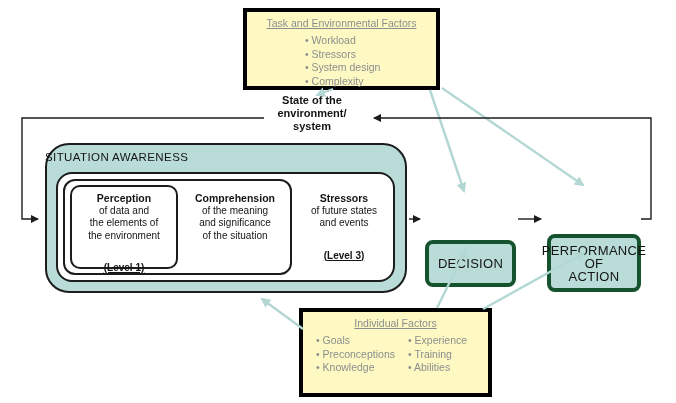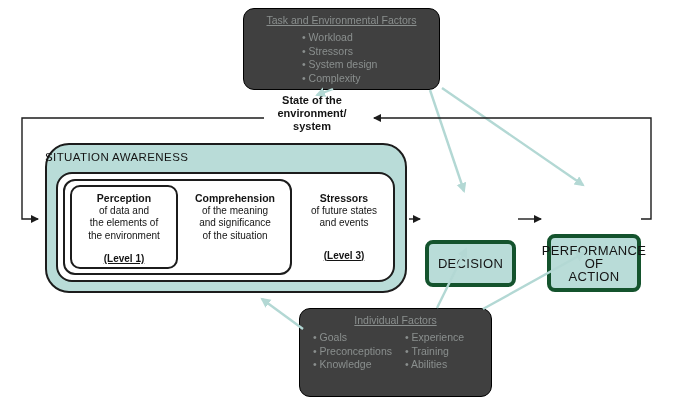--- a/index.html
+++ b/index.html
@@ -2,22 +2,22 @@
 <html><head>
 <meta charset="utf-8">
 <style>
   html,body { margin:0; padding:0; background:#fff; }
   .canvas {
     position:relative; width:676px; height:403px; background:#ffffff;
     font-family:"Liberation Sans", sans-serif; overflow:hidden;
   }
   
   .factor-box {
-    position:absolute; background:#404040; border:1px solid #000000;
-    border-radius:11px; box-sizing:border-box;
+    position:absolute; background:#fef9c3; border:4px solid #000000;
+    border-radius:0; box-sizing:border-box;
   }
   .factor-title {
     position:absolute; left:0; right:0; top:5px; text-align:center;
     font-size:10.5px; color:#8a8f8e; text-decoration:underline;
   }
   .factor-list {
     position:absolute; margin:0; padding:0; list-style:none;
     font-size:10.5px; color:#8a8f8e; line-height:13.5px;
   }
   .factor-list li::before { content:"• "; }
@@ -84,21 +84,21 @@
 
   <div class="inner-box" style="left:56px; top:172px; width:339px; height:110px; border-radius:16px;"></div>
   <div class="inner-box" style="left:63px; top:179px; width:229px; height:96px; border-radius:12px;"></div>
   <div class="inner-box" style="left:70px; top:185px; width:108px; height:84px; border-radius:10px;"></div>
 
   <div class="level-col" style="left:72px; top:192px; width:104px;">
     <div class="level-heading">Perception</div>
     <div>of data and</div>
     <div>the elements of</div>
     <div>the environment</div>
-    <div class="level-tag" style="margin-top:11px;">(Level 1)</div>
+    <div class="level-tag" style="margin-top:20px;">(Level 1)</div>
   </div>
 
   <div class="level-col" style="left:181px; top:192px; width:108px;">
     <div class="level-heading">Comprehension</div>
     <div>of the meaning</div>
     <div>and significance</div>
     <div>of the situation</div>
   </div>
 
   <div class="level-col" style="left:296px; top:192px; width:96px;">

